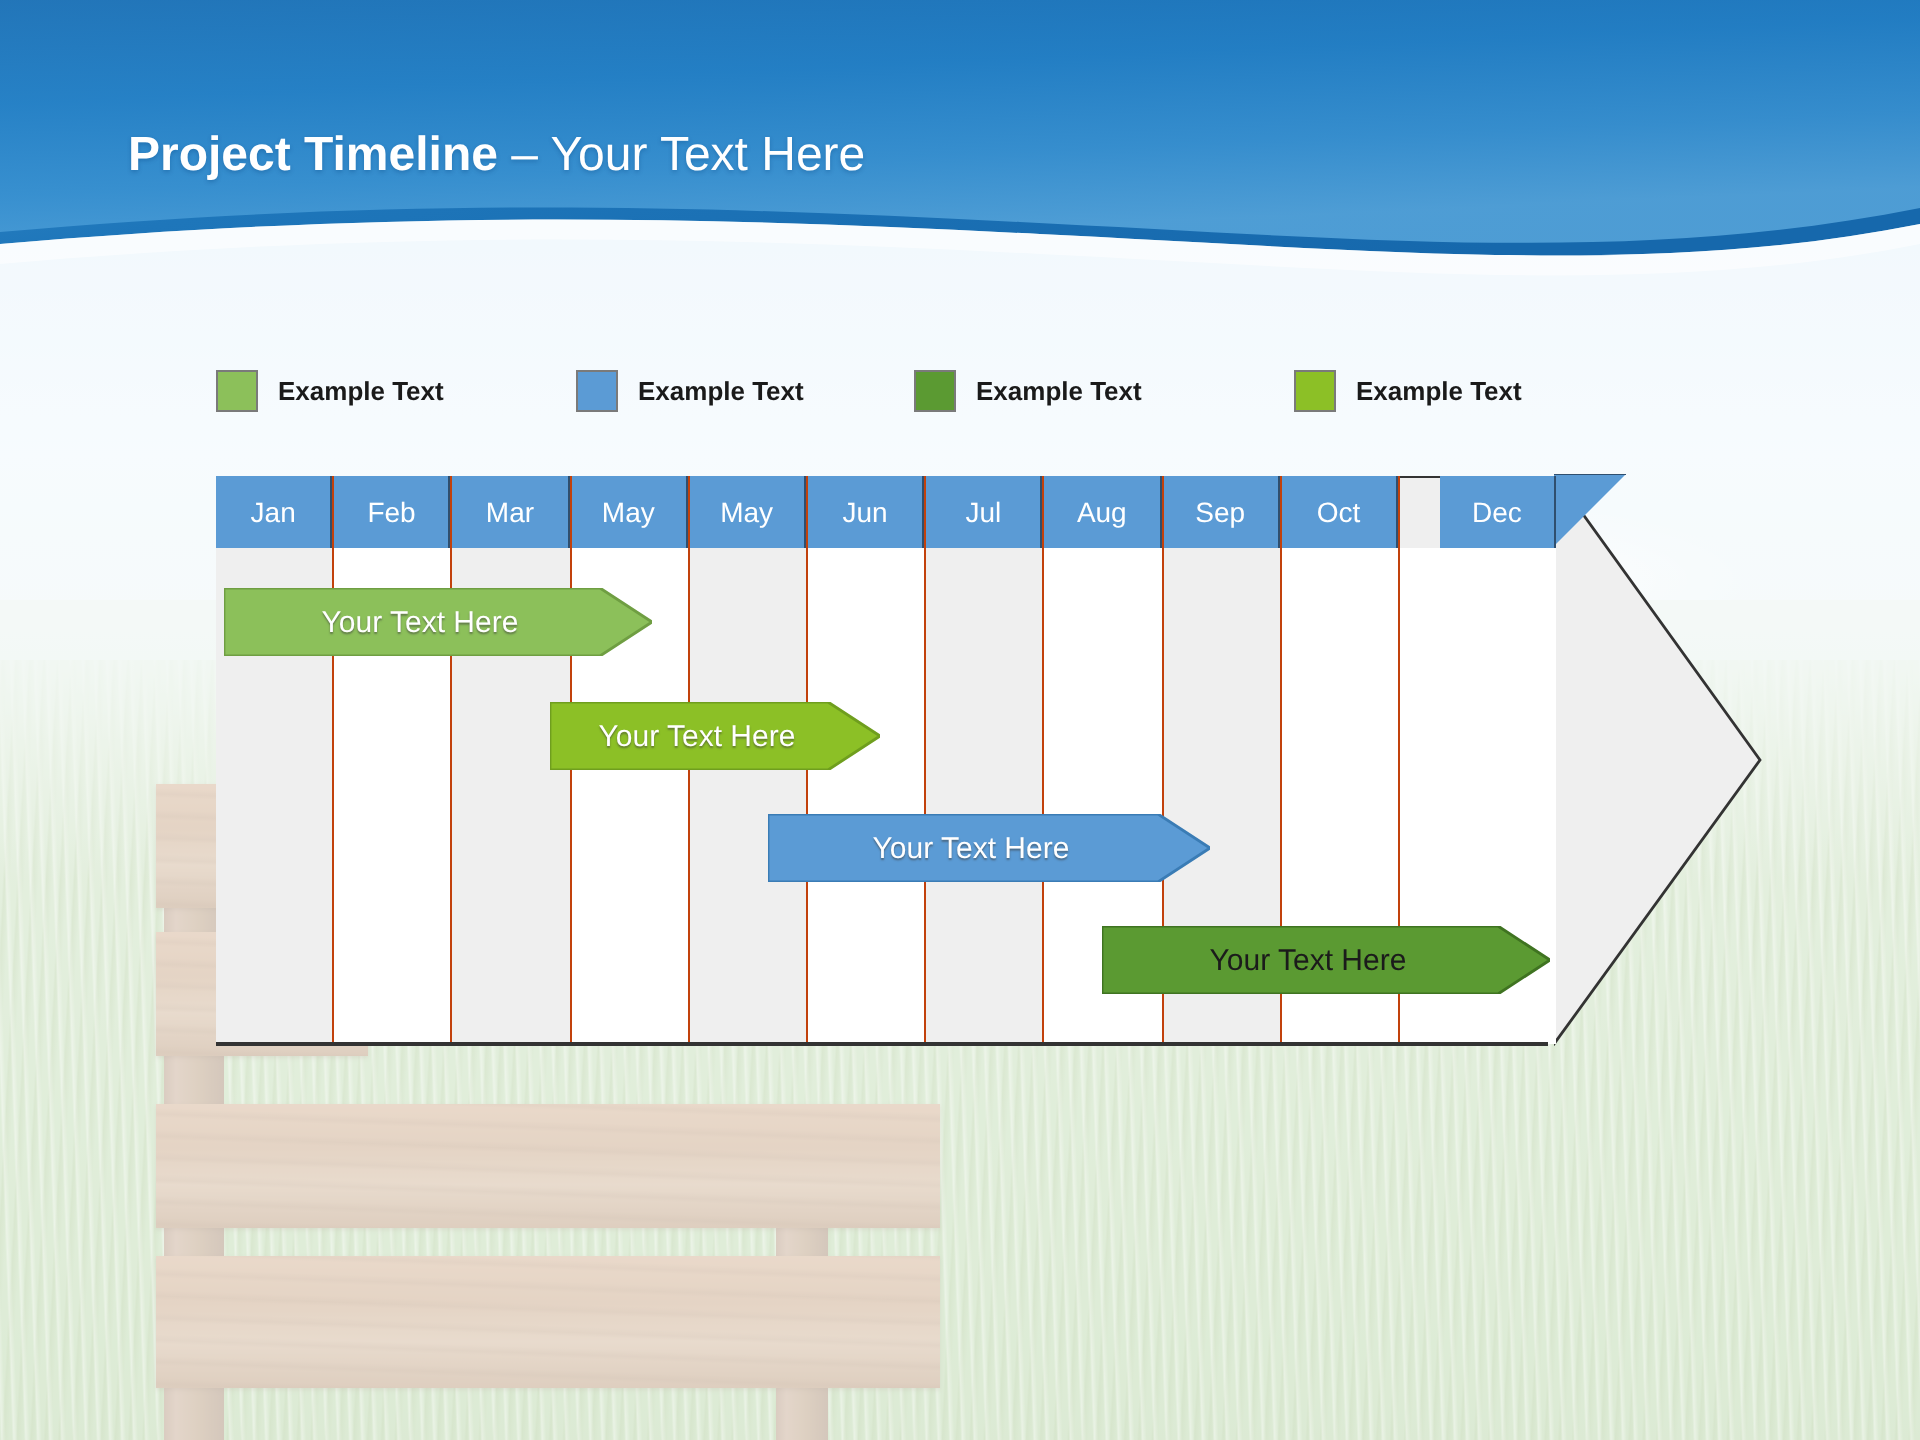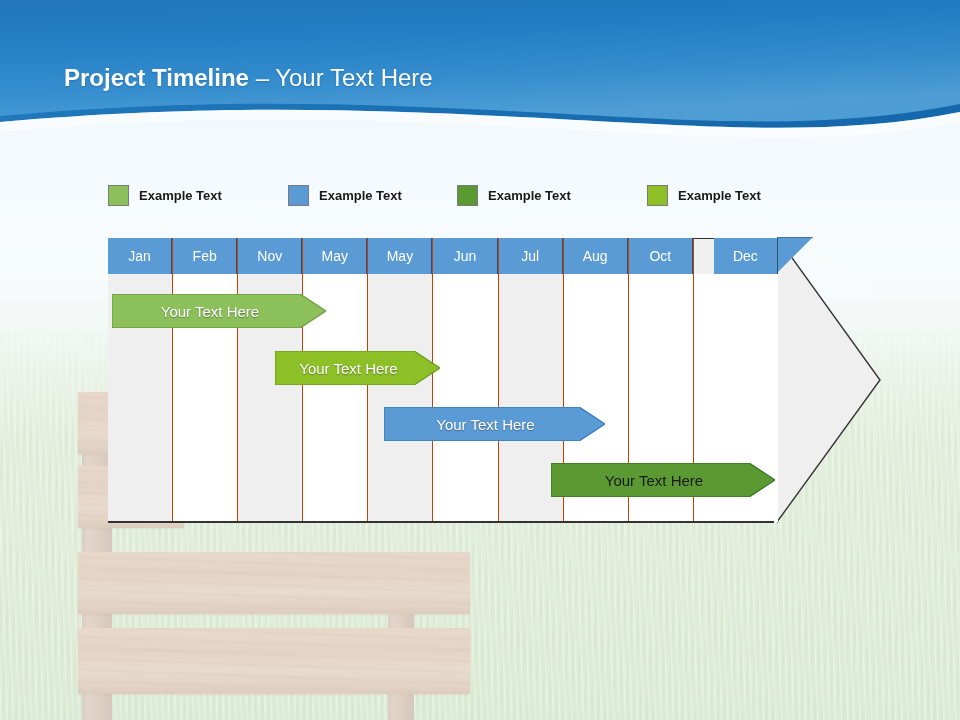--- a/index.html
+++ b/index.html
@@ -306,41 +306,45 @@
     <div class="grid">
       <div class="col alt">
           <div class="col-head">Jan</div>
           <div class="col-body"></div>
         </div>
       <div class="col plain">
           <div class="col-head">Feb</div>
           <div class="col-body"></div>
         </div>
       <div class="col alt">
-          <div class="col-head">Nov</div>
+          <div class="col-head">Mar</div>
           <div class="col-body"></div>
         </div>
       <div class="col plain">
           <div class="col-head">May</div>
           <div class="col-body"></div>
         </div>
       <div class="col alt">
           <div class="col-head">May</div>
           <div class="col-body"></div>
         </div>
       <div class="col plain">
           <div class="col-head">Jun</div>
           <div class="col-body"></div>
         </div>
       <div class="col alt">
           <div class="col-head">Jul</div>
           <div class="col-body"></div>
         </div>
       <div class="col plain">
           <div class="col-head">Aug</div>
+          <div class="col-body"></div>
+        </div>
+      <div class="col alt">
+          <div class="col-head">Sep</div>
           <div class="col-body"></div>
         </div>
       <div class="col plain">
           <div class="col-head">Oct</div>
           <div class="col-body"></div>
         </div>
       <div class="col plain">
           <div class="col-head">Dec</div>
           <div class="col-body"></div>
         </div>

